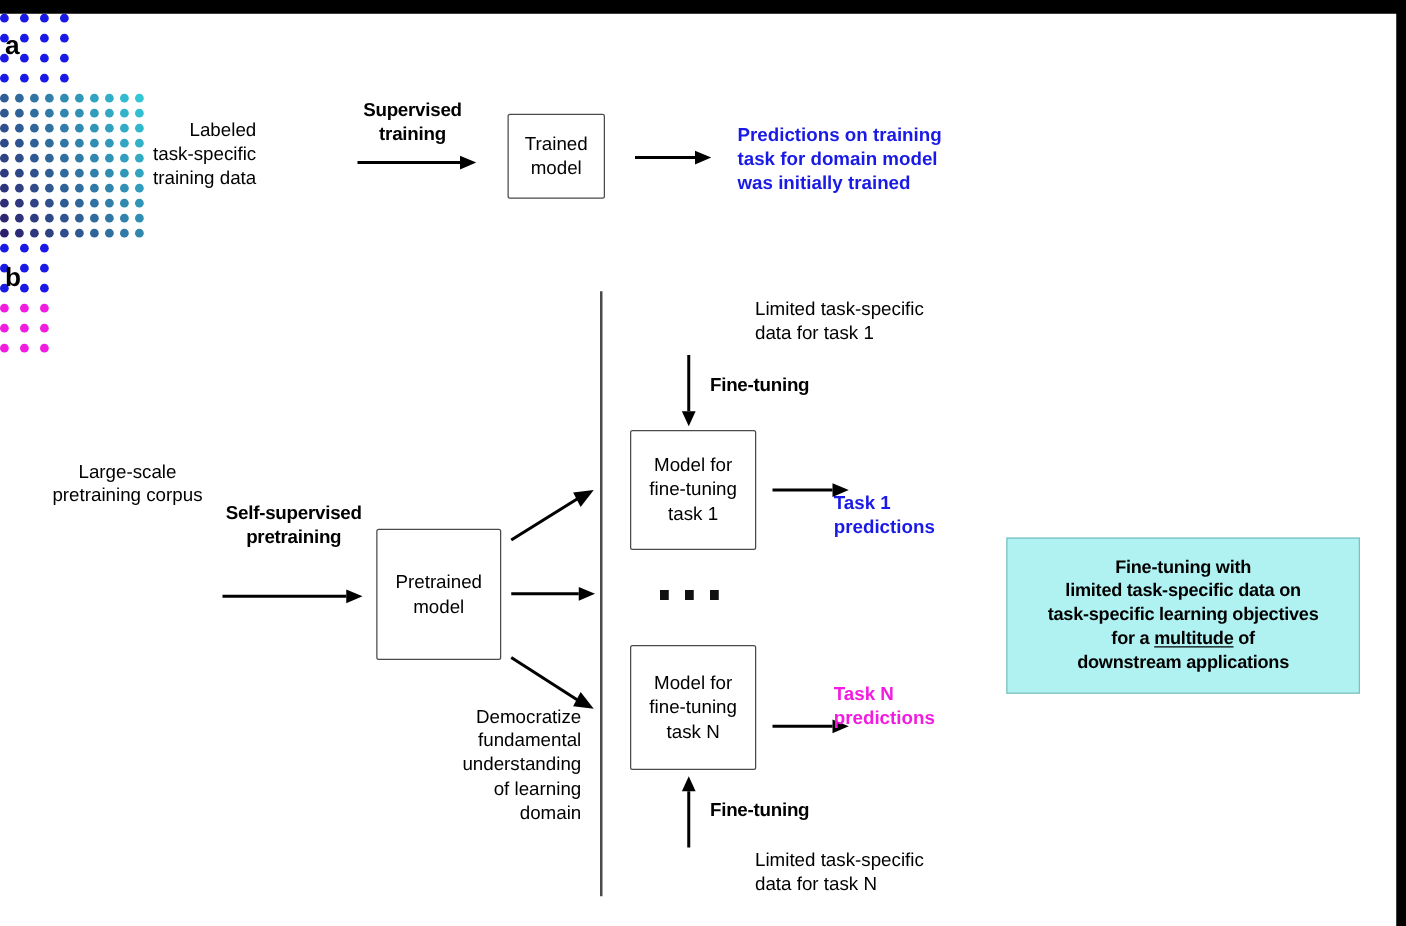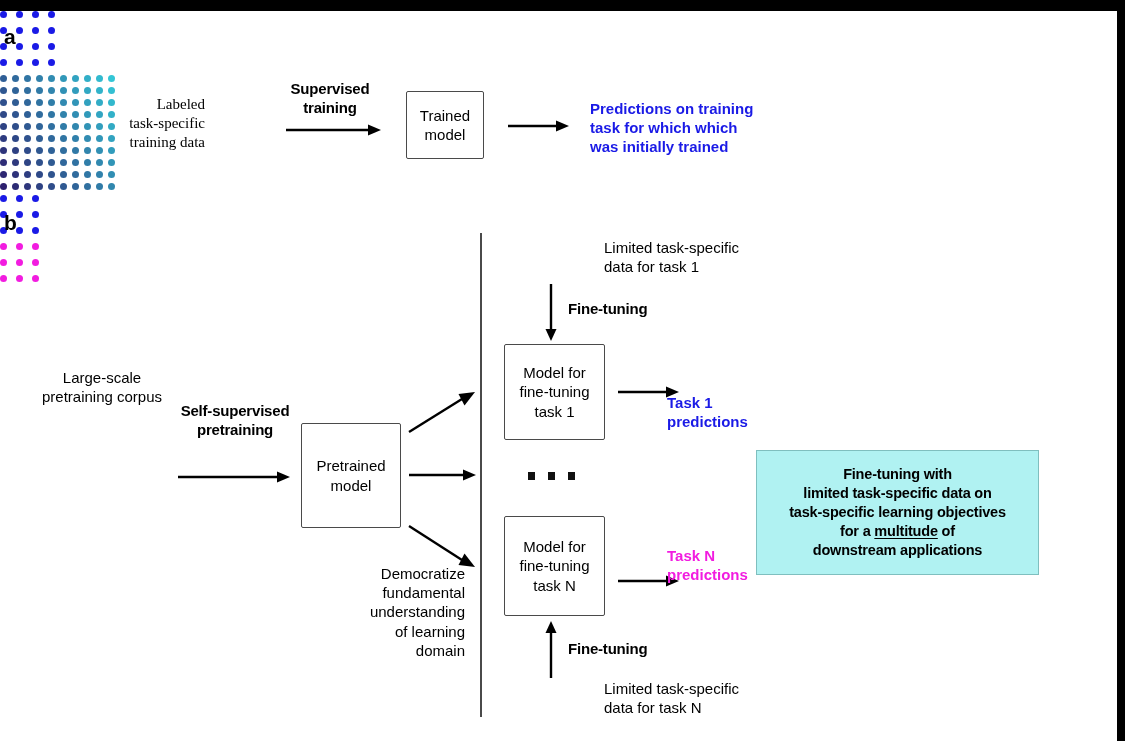--- a/index.html
+++ b/index.html
@@ -106,21 +106,21 @@
   .ellipsis-dots i { display: block; width: 7px; height: 8px; background: #111; }
 </style>
 </head>
 <body>
 
 <div id="figure">
 
   <div class="abs panel-letter" style="left:4px; top:14px;">a</div>
 
 
-  <div class="abs lbl right" style="left:105px; top:84px; width:100px;font-family:Liberation Serif, serif;">
+  <div class="abs lbl right" style="left:105px; top:84px; width:100px;">
     <div>Labeled</div>
     <div>task-specific</div>
     <div>training data</div>
   </div>
 
   <div class="dotgrid" id="a-dots" style="left: 216px; top: 87px; grid-template-columns: repeat(4, 16px); grid-auto-rows: 16px;">
       <span class="dot" style="width: 7px; height: 7px; background: rgb(26, 26, 230);"></span>
       <span class="dot" style="width: 7px; height: 7px; background: rgb(26, 26, 230);"></span>
       <span class="dot" style="width: 7px; height: 7px; background: rgb(26, 26, 230);"></span>
       <span class="dot" style="width: 7px; height: 7px; background: rgb(26, 26, 230);"></span>
@@ -152,21 +152,21 @@
     <div>model</div>
   </div>
 
   <svg class="abs arrow" style="left:508px; top:108px;" width="62" height="14">
     <line x1="0" y1="7" x2="48" y2="7" stroke="#000" stroke-width="2.4"></line>
     <polygon points="48,1.5 61,7 48,12.5" fill="#000"></polygon>
   </svg>
 
   <div class="abs lbl blue" style="left:590px; top:88px;">
     <div>Predictions on training</div>
-    <div>task for which which</div>
+    <div>task for domain model</div>
     <div>was initially trained</div>
   </div>
 
   <div class="abs panel-letter" style="left:4px; top:200px;">b</div>
 
 
   <div class="abs lbl center" style="left:17px; top:357px; width:170px;">
     <div>Large-scale</div>
     <div>pretraining corpus</div>
   </div>
@@ -388,21 +388,21 @@
       <span class="dot" style="width: 7px; height: 7px; background: rgb(242, 28, 224);"></span>
       <span class="dot" style="width: 7px; height: 7px; background: rgb(242, 28, 224);"></span>
       <span class="dot" style="width: 7px; height: 7px; background: rgb(242, 28, 224);"></span>
     </div>
 
   <div class="abs lbl" style="left:604px; top:668px;">
     <div>Limited task-specific</div>
     <div>data for task N</div>
   </div>
 
-  <div class="abs cyan-box" style="left:756px; top:419px; width:283px; height:125px;margin-top:20px;">
+  <div class="abs cyan-box" style="left:805px; top:419px; width:283px; height:125px;">
     <div>Fine-tuning with</div>
     <div>limited task-specific data on</div>
     <div>task-specific learning objectives</div>
     <div>for a <span class="u">multitude</span> of</div>
     <div>downstream applications</div>
   </div>
 
 </div>
 
 </body></html>

